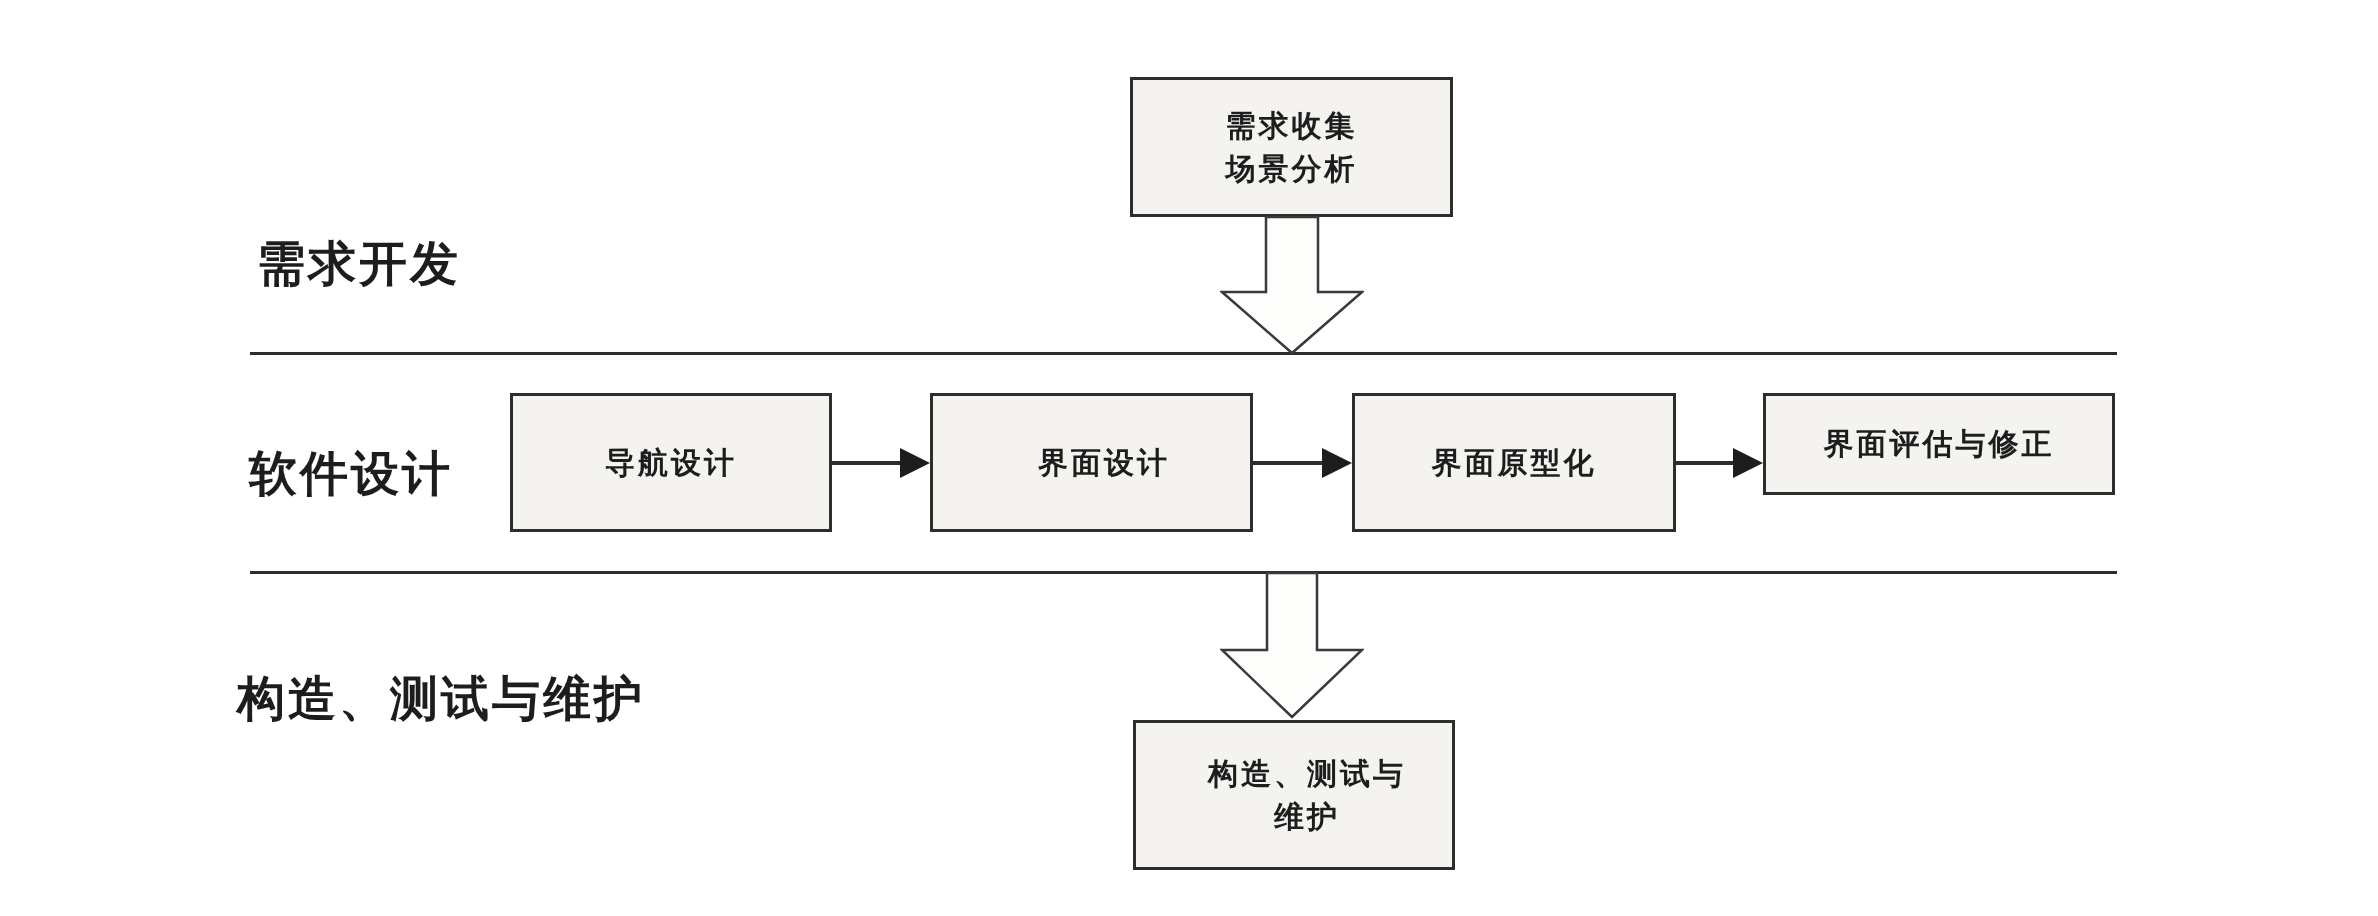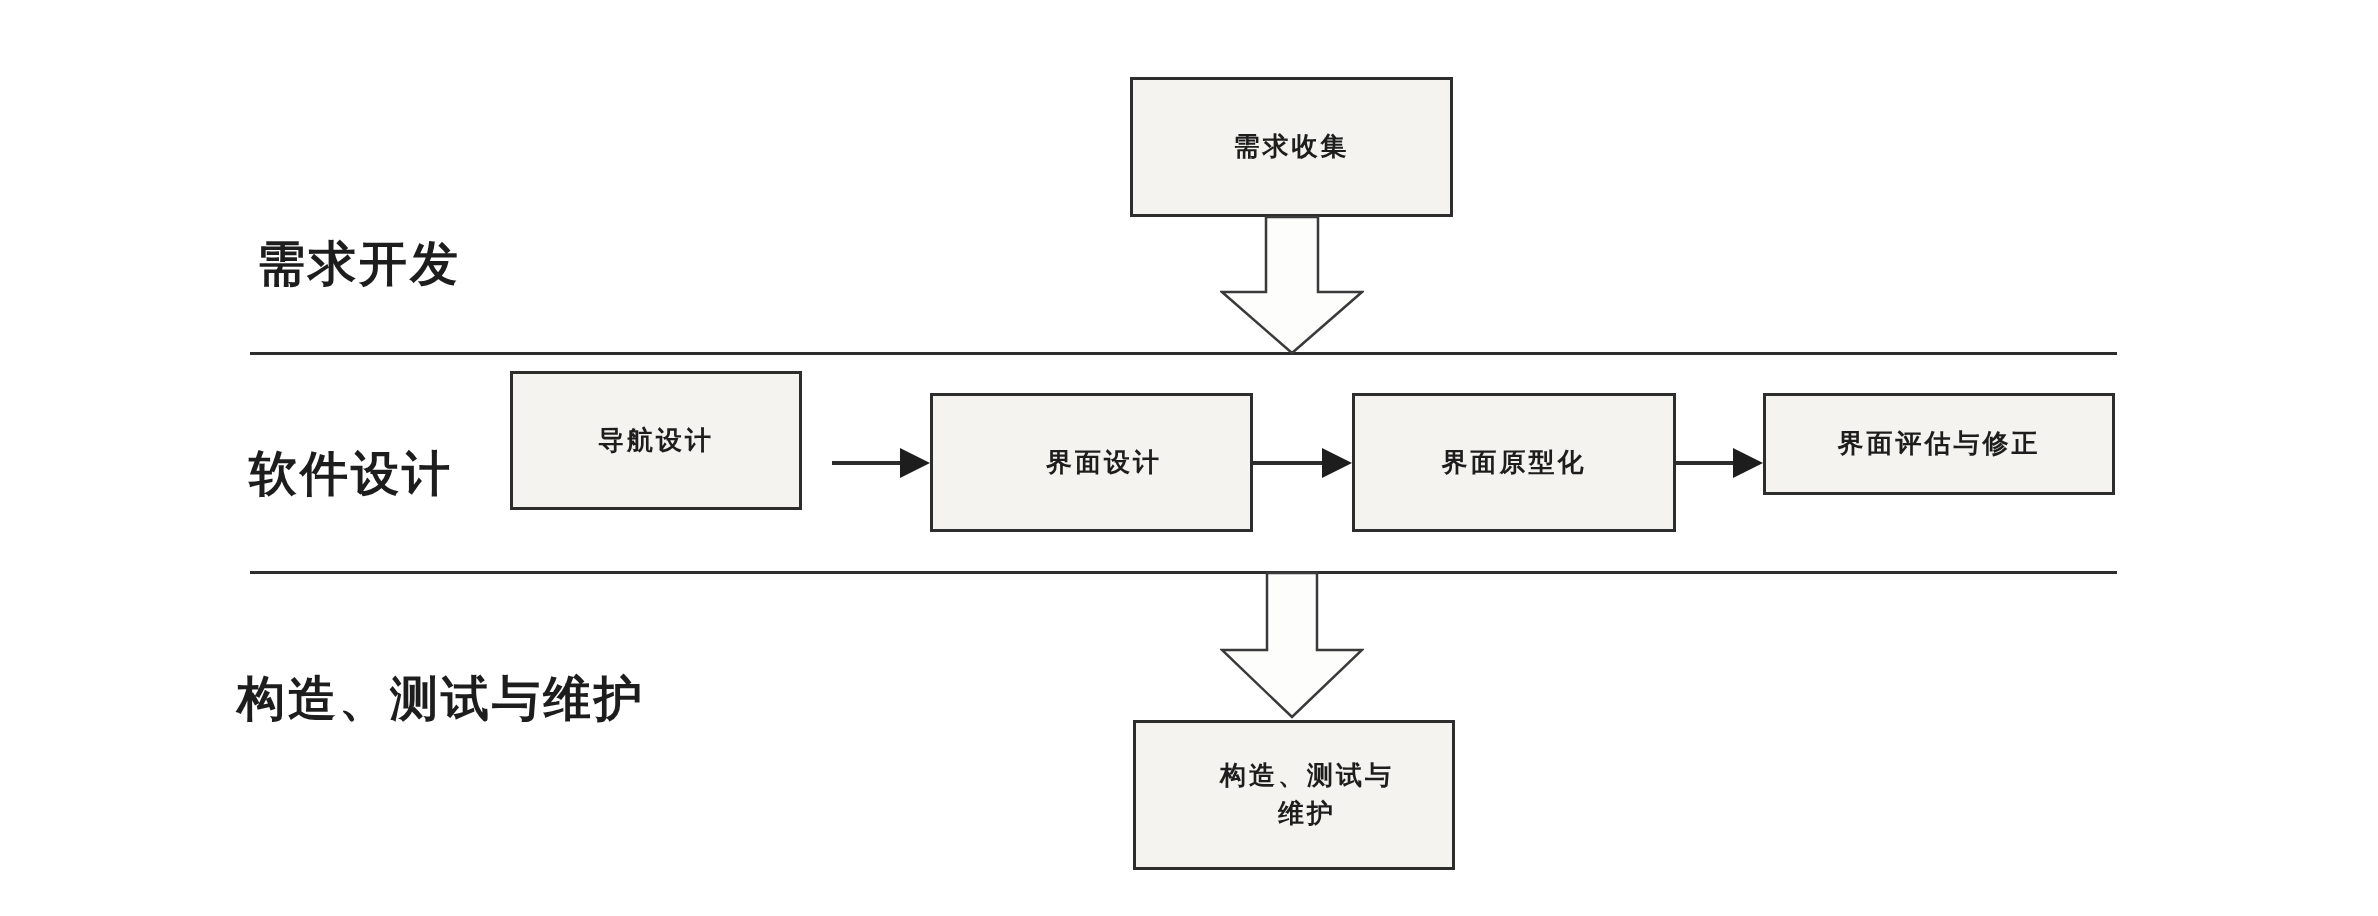--- a/index.html
+++ b/index.html
@@ -17,27 +17,27 @@
   .pbox {
     position: absolute;
     box-sizing: border-box;
     background: #f4f3f0;
     border: 3px solid #2d2d2d;
     display: flex;
     flex-direction: column;
     align-items: center;
     justify-content: center;
     text-align: center;
-    font-size: 26px;
+    font-size: 30px;
     font-weight: bold;
     letter-spacing: 3px;
     line-height: 1.45;
   }
   #box-req    { left: 1130px; top:  77px; width: 323px; height: 140px; }
-  #box-nav    { left:  510px; top: 371px; width: 292px; height: 139px; }
+  #box-nav    { left:  510px; top: 393px; width: 322px; height: 139px; }
   #box-ui     { left:  930px; top: 393px; width: 323px; height: 139px; padding-left: 25px; }
   #box-proto  { left: 1352px; top: 393px; width: 324px; height: 139px; }
   #box-eval   { left: 1763px; top: 393px; width: 352px; height: 102px; }
   #box-constr { left: 1133px; top: 720px; width: 322px; height: 150px; padding-left: 26px; }
 
   
   .phase-label {
     position: absolute;
     font-size: 48px;
     font-weight: bold;
@@ -91,20 +91,21 @@
 
   <div class="phase-label" id="phase-req">需求开发</div>
   <div class="phase-label" id="phase-design">软件设计</div>
   <div class="phase-label" id="phase-constr">构造、测试与维护</div>
 
   <div class="divider" id="divider-1"></div>
   <div class="divider" id="divider-2"></div>
 
   <div class="pbox" id="box-req">
     <div>需求收集</div>
+    <div>场景分析</div>
   </div>
 
   <svg class="big-arrow" id="big-arrow-1" viewBox="0 0 144 140" aria-hidden="true">
     <polygon points="46,2 46,77 2,77 72,138 142,77 98,77 98,2" fill="#fdfdfc" stroke="#3a3a3a" stroke-width="2.5"></polygon>
   </svg>
 
   <div class="pbox" id="box-nav">
     <div>导航设计</div>
   </div>
   <div class="pbox" id="box-ui">

